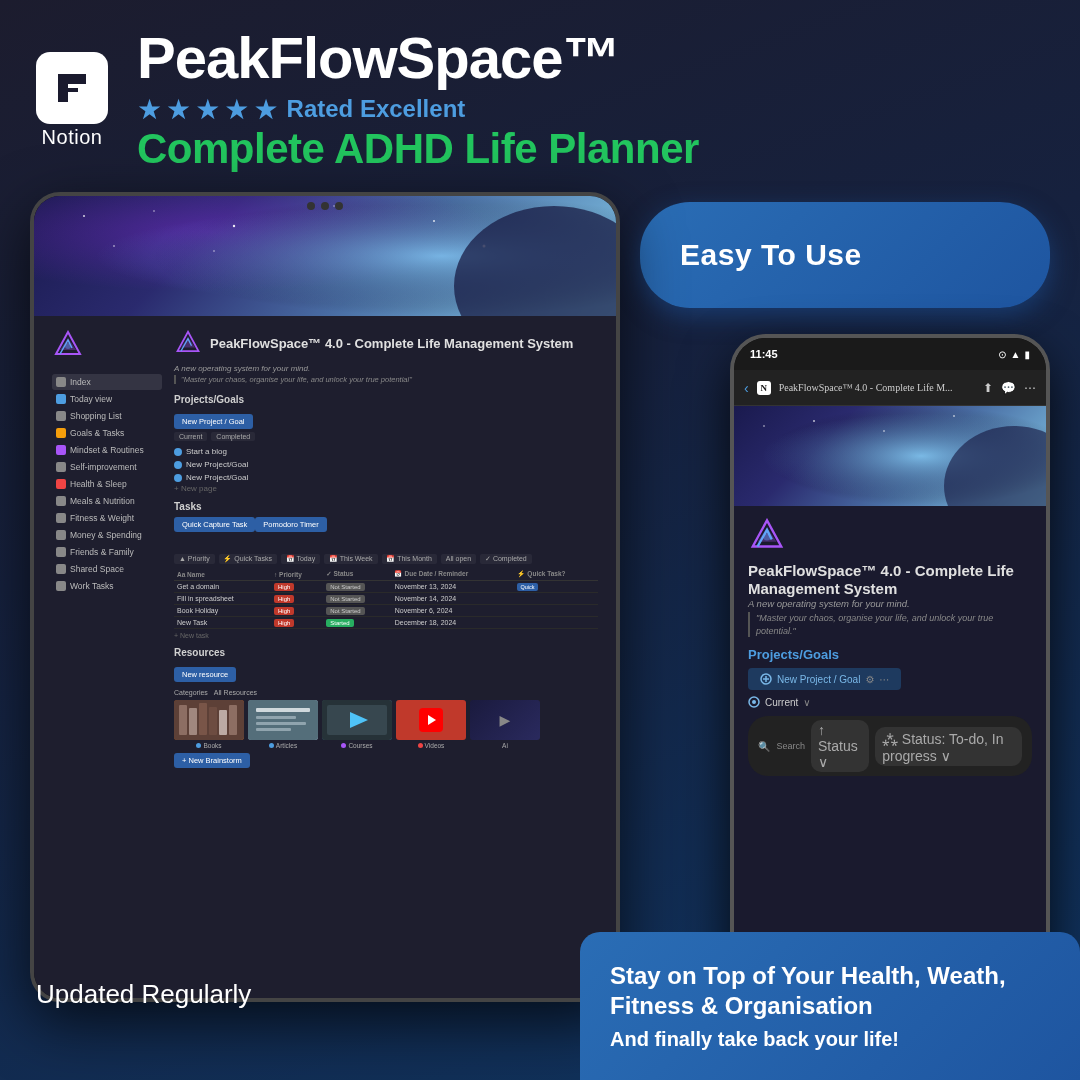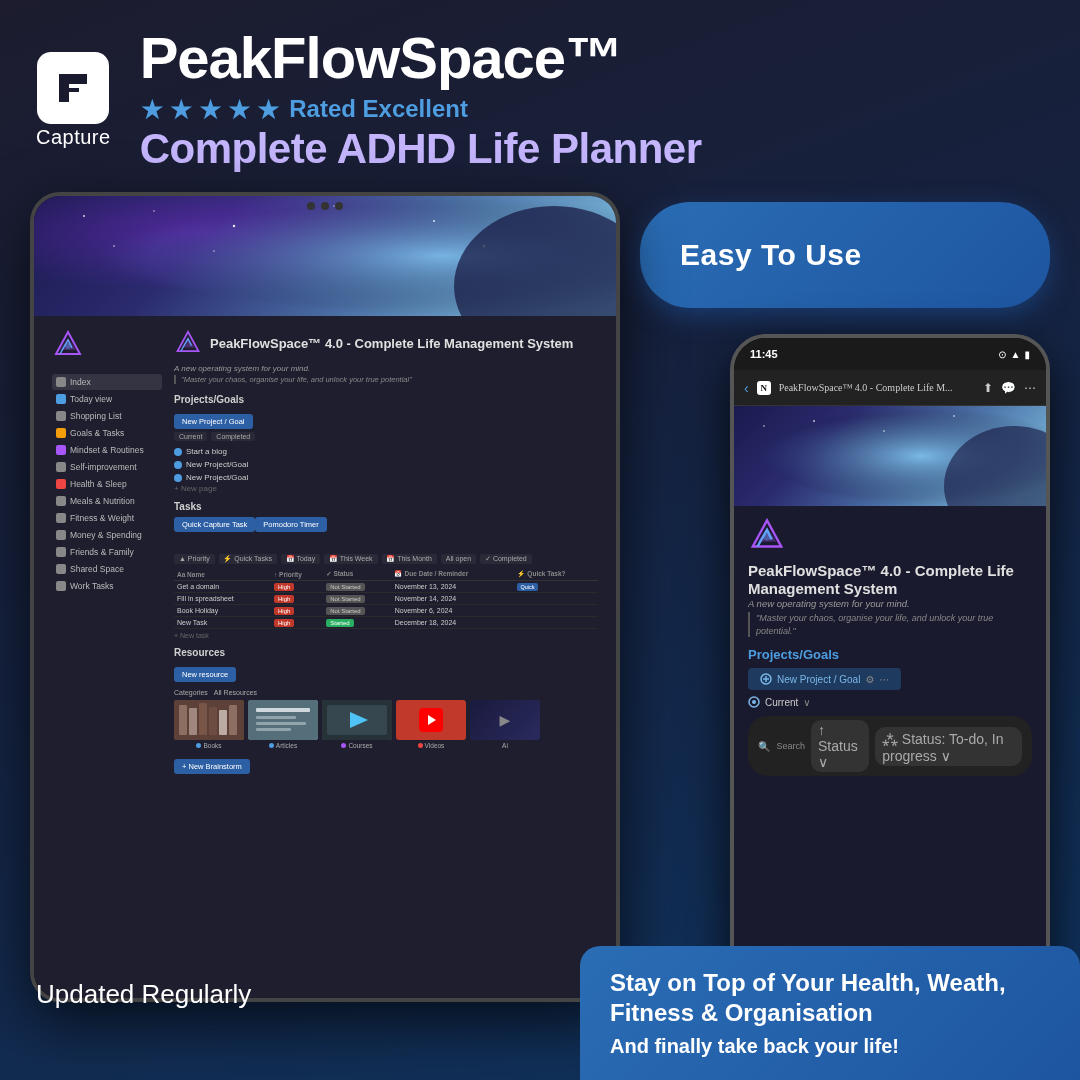--- a/index.html
+++ b/index.html
@@ -68,21 +68,21 @@
       font-size: 58px;
       font-weight: 900;
       color: white;
       line-height: 1.05;
       letter-spacing: -1px;
     }
 
     .subtitle {
       font-size: 42px;
       font-weight: 800;
-      color: #c4b5fd;
+      color: #22c55e;
       line-height: 1.1;
       letter-spacing: -0.5px;
     }
 
     .rating-row {
       display: flex;
       align-items: center;
       gap: 8px;
       margin-top: 4px;
     }
@@ -622,21 +622,21 @@
     }
 
     
     .bottom-banner {
       position: absolute;
       bottom: 0;
       right: 0;
       width: 500px;
       background: linear-gradient(135deg, #2a6db5 0%, #1e55a0 100%);
       border-radius: 20px 20px 0 0;
-      padding: 22px 30px;
+      padding: 29px 30px;
       z-index: 20;
     }
 
     .bottom-banner-title {
       font-size: 24px;
       font-weight: 900;
       color: white;
       line-height: 1.25;
       margin-bottom: 6px;
     }
@@ -667,21 +667,21 @@
 <div class="header">
   <div class="notion-logo-wrap">
     <div class="notion-icon">
       <svg width="48" height="48" viewBox="0 0 48 48" fill="none">
         <rect width="48" height="48" rx="10" fill="white"></rect>
         <path d="M10 10 L10 38 L20 38 L20 10 Z" fill="#1a1a2e"></path>
         <path d="M10 10 L38 10 L38 20 L10 20 Z" fill="#1a1a2e"></path>
         <path d="M10 24 L30 24 L30 28 L10 28 Z" fill="#1a1a2e"></path>
       </svg>
     </div>
-    <span class="notion-label">Capture</span>
+    <span class="notion-label">Notion</span>
   </div>
 
   <div class="header-center">
     <span class="product-title">PeakFlowSpace™</span>
     <div class="rating-row">
       <div class="stars">
         <span class="star">★</span>
         <span class="star">★</span>
         <span class="star">★</span>
         <span class="star">★</span>
@@ -956,21 +956,21 @@
                 <div class="resource-thumb" style="background:linear-gradient(135deg,#1a1a3e,#2a2a5e);display:flex;align-items:center;justify-content:center">
                   <span style="color:#888;font-size:14px">▶</span>
                 </div>
                 <div class="resource-label">
                   <span>Ai</span>
                 </div>
               </div>
             </div>
 
             
-            <div style="margin-top:6px">
+            <div style="margin-top:0">
               <div class="blue-btn">+ New Brainstorm</div>
             </div>
           </div>
         </div>
       </div>
     </div>
   </div>
 
   <div class="right-col">
 

